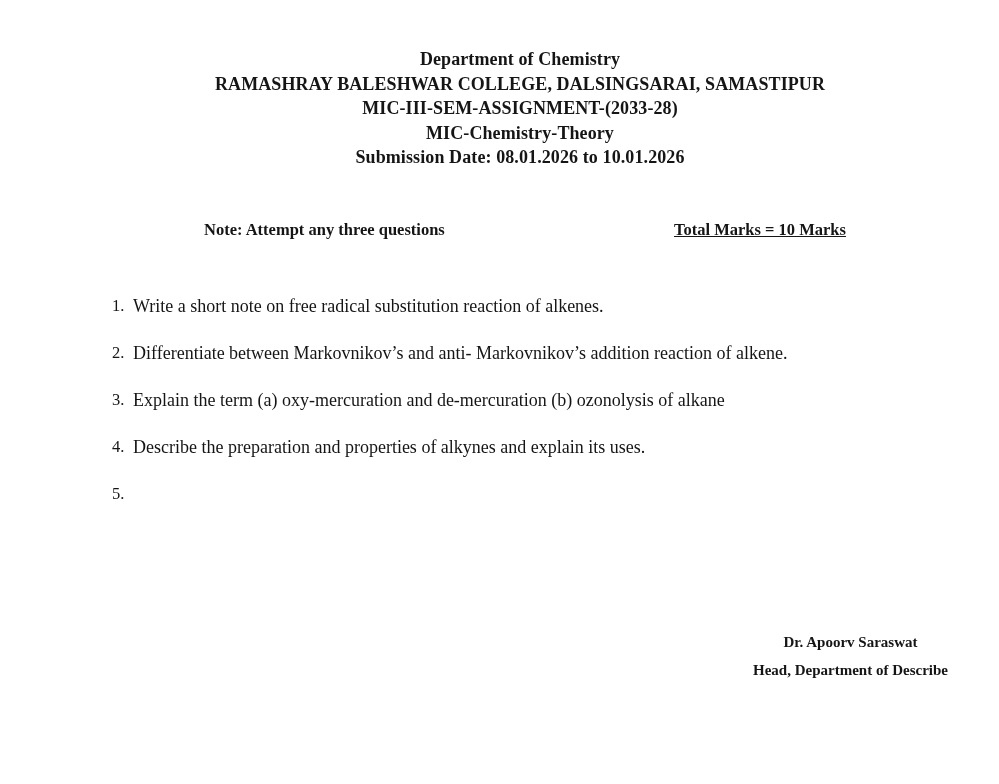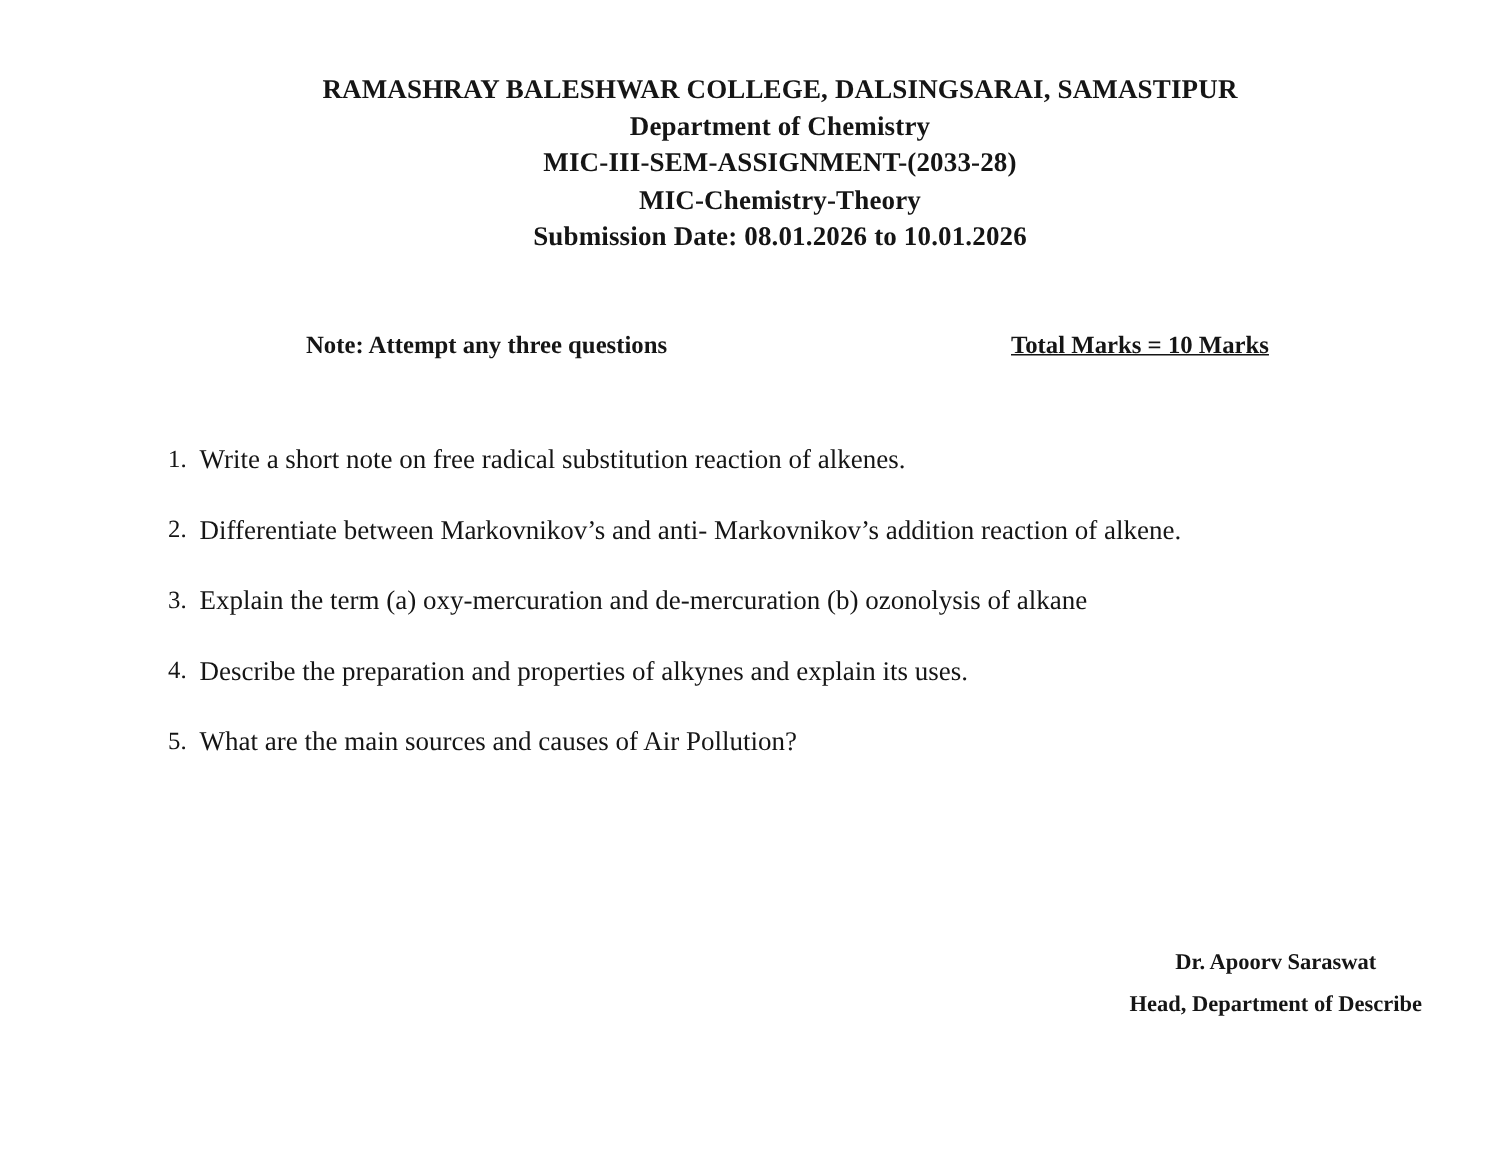--- a/index.html
+++ b/index.html
@@ -86,22 +86,22 @@
     line-height: 27.5px;
     white-space: nowrap;
   }
 </style>
 </head>
 <body>
 
 <div class="page">
 
   <div class="doc-header">
+    <div>Department of Chemistry</div>
     <div>RAMASHRAY BALESHWAR COLLEGE, DALSINGSARAI, SAMASTIPUR</div>
-    <div>Department of Chemistry</div>
     <div>MIC-III-SEM-ASSIGNMENT-(2033-28)</div>
     <div>MIC-Chemistry-Theory</div>
     <div>Submission Date: 08.01.2026 to 10.01.2026</div>
   </div>
 
   <div class="note-row">
     <span class="note-attempt">Note: Attempt any three questions</span>
     <span class="note-marks">Total Marks = 10 Marks</span>
   </div>
 
@@ -117,21 +117,20 @@
     <li>
       <span class="q-num">3.</span>
       <span class="q-text">Explain the term (a) oxy-mercuration and de-mercuration (b) ozonolysis of alkane</span>
     </li>
     <li>
       <span class="q-num">4.</span>
       <span class="q-text">Describe the preparation and properties of alkynes and explain its uses.</span>
     </li>
     <li>
       <span class="q-num">5.</span>
-      <span class="q-text">What are the main sources and causes of Air Pollution?</span>
     </li>
   </ol>
 
   <div class="signature">
     <div>Dr. Apoorv Saraswat</div>
     <div>Head, Department of Describe</div>
   </div>
 
 </div>
 

